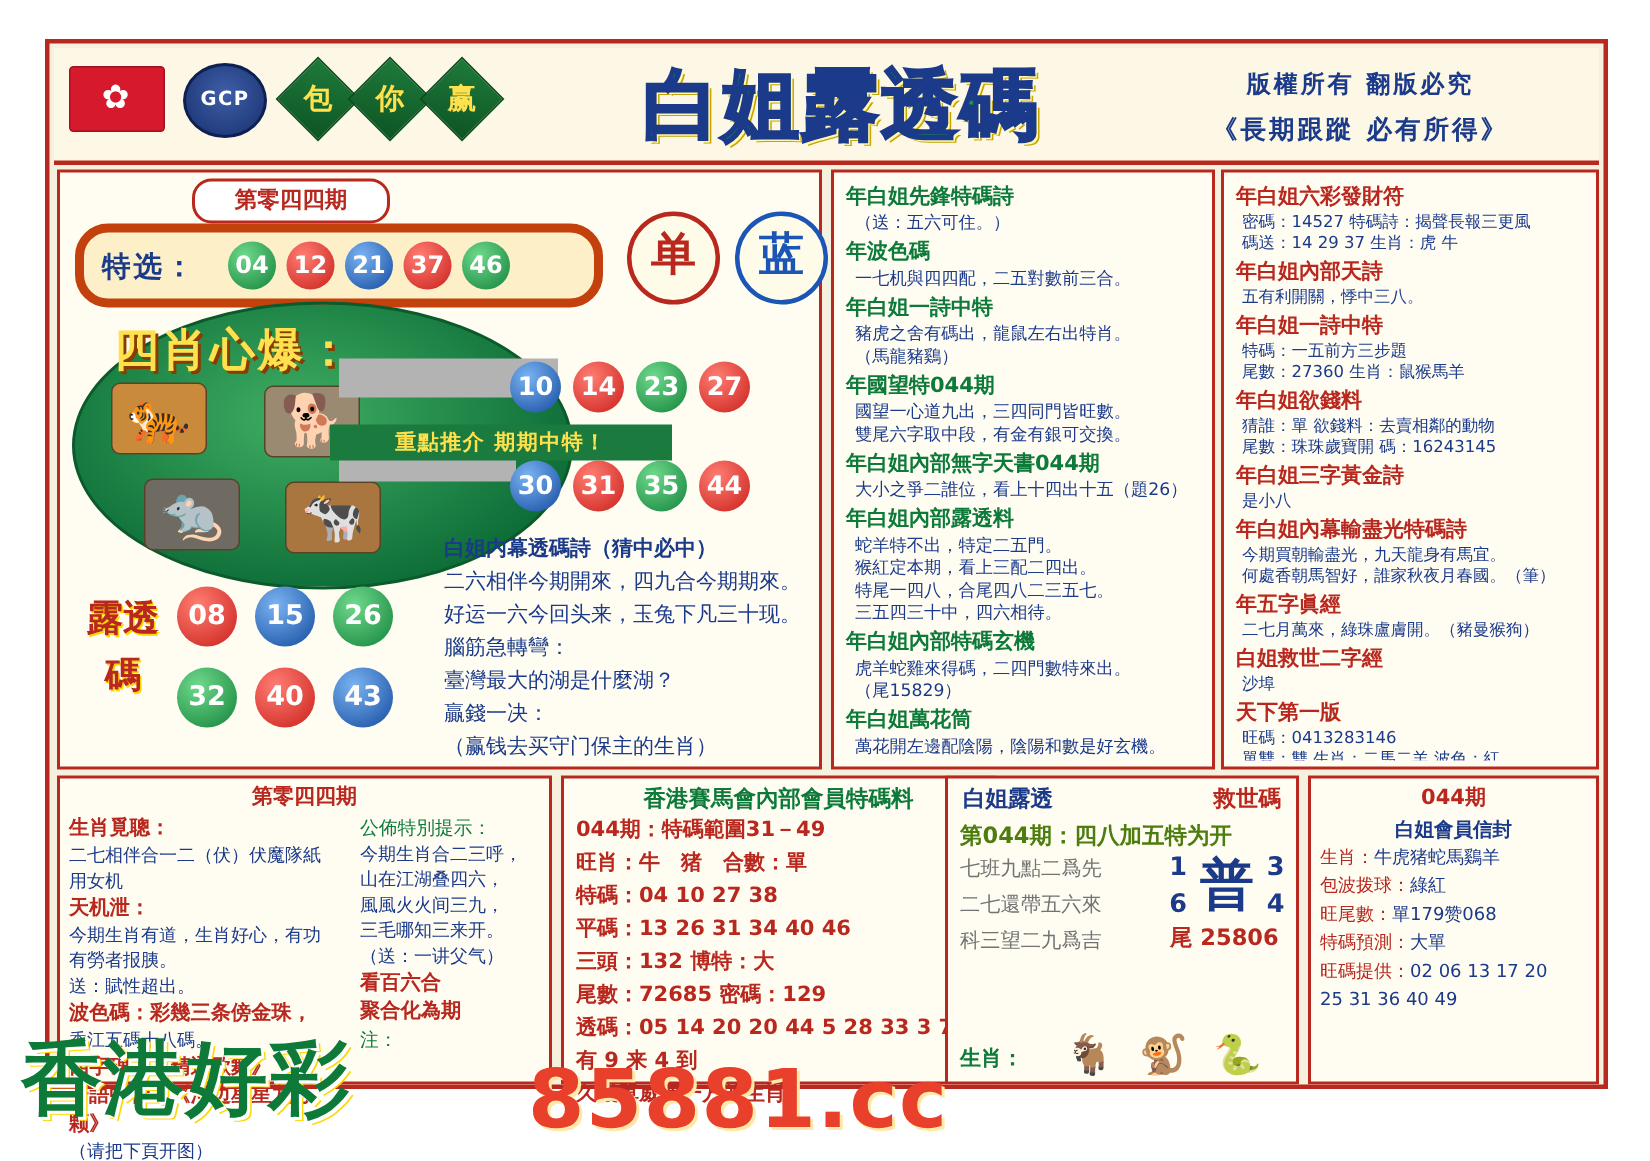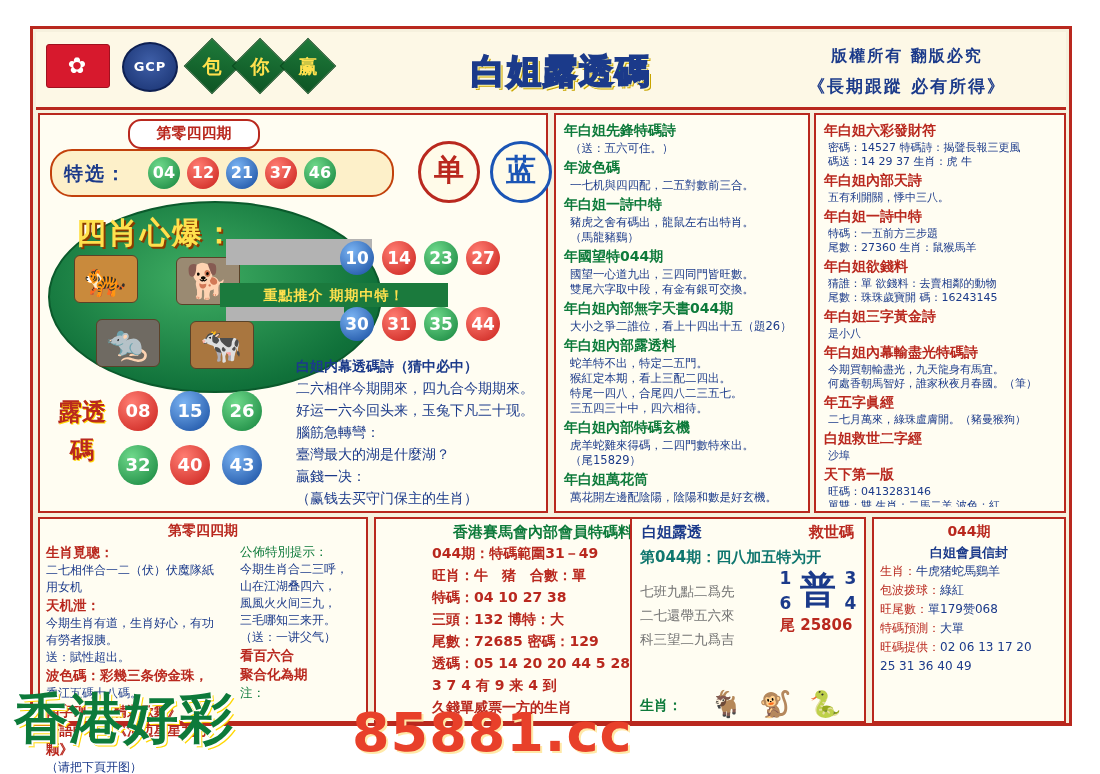--- a/index.html
+++ b/index.html
@@ -52,21 +52,21 @@
   }
   .diamond span{
     display:block;transform:rotate(-45deg);
     color:#ffe14d;font-size:19px;font-weight:bold;
     text-align:center;line-height:38px;
     font-family:"DejaVu Sans","Liberation Sans",sans-serif;
   }
   .d1{left:4px;} .d2{left:52px;} .d3{left:100px;}
   .main-title{
     position:absolute;left:340px;top:6px;width:370px;height:66px;
-    font-size:34px;font-weight:bold;line-height:66px;text-align:center;
+    font-size:51px;font-weight:bold;line-height:66px;text-align:center;
     color:#1a9a3c;
     -webkit-text-stroke:2px #1b3a8a;
     text-shadow:2px 2px 0 #fff8b0, 3px 3px 0 #c8a400;
     letter-spacing:2px;
   }
   .hdr-right{
     position:absolute;right:14px;top:14px;width:290px;text-align:center;
     color:#1b3a8a;
   }
   .hdr-right .l1{font-size:16px;font-weight:bold;letter-spacing:2px;}
@@ -90,21 +90,21 @@
   }
 
   
   .issue-badge{
     position:absolute;left:88px;top:4px;width:128px;height:26px;
     border:2px solid #b9281e;border-radius:13px;background:#fff;
     color:#b9281e;font-size:15px;font-weight:bold;text-align:center;line-height:24px;
   }
   .tesuan-row{
     position:absolute;left:10px;top:34px;width:340px;height:44px;
-    background:#fdf0c9;border:2px solid #c2410c;border-radius:22px;
+    background:#fdf0c9;border:6px solid #c2410c;border-radius:22px;
   }
   .tesuan-label{
     position:absolute;left:12px;top:10px;font-size:19px;font-weight:bold;color:#1b3a8a;
     letter-spacing:2px;
   }
   .ball{
     border-radius:50%;color:#fff;font-size:16px;font-weight:bold;
     text-align:center;display:inline-block;
   }
   .tesuan-balls{position:absolute;left:96px;top:6px;}
@@ -177,38 +177,38 @@
 
   
   .r-inner{position:absolute;left:4px;top:4px;width:240px;height:388px;overflow:hidden;}
   .r-title{color:#b9281e;font-size:14px;font-weight:bold;margin:3px 0 1px 4px;}
   .r-line{color:#1b3a8a;font-size:11px;line-height:14px;margin-left:8px;}
 
   
   .bottom-row{position:absolute;left:5px;top:488px;width:1028px;height:206px;}
   .bcol{position:absolute;top:0;height:206px;background:#fffdf2;border:2px solid #b9281e;box-sizing:border-box;}
   .bc1{left:0;width:330px;}
-  .bc2{left:336px;width:290px;padding-left:48px;}
+  .bc2{left:336px;width:290px;}
   .bc3{left:592px;width:236px;}
   .bc4{left:834px;width:194px;}
 
   .b1-head{color:#b9281e;font-size:14px;font-weight:bold;text-align:center;margin-top:3px;}
   .b1-left{position:absolute;left:6px;top:24px;width:172px;}
   .b1-right{position:absolute;left:200px;top:24px;width:138px;}
   .b-red-t{color:#b9281e;font-size:13.5px;font-weight:bold;line-height:19px;}
   .b-blue-t{color:#1b3a8a;font-size:12px;line-height:17px;}
   .b-green-t{color:#0d7a3a;font-size:12.5px;line-height:18px;}
 
   .bc2-title{color:#0d7a3a;font-size:15px;font-weight:bold;text-align:center;margin-top:4px;}
   .bc2-line{color:#b9281e;font-size:14px;line-height:22px;margin-left:8px;font-weight:bold;}
 
   .bc3-head{display:flex;justify-content:space-between;padding:4px 10px 0 10px;}
   .bc3-head div{color:#1b3a8a;font-size:15px;font-weight:bold;}
   .bc3-head .red{color:#b9281e;}
-  .bc3-main{color:#0f766e;font-size:15px;font-weight:bold;margin:6px 0 12px 8px;}
+  .bc3-main{color:#4d7c0f;font-size:15px;font-weight:bold;margin:6px 0 0 8px;}
   .bc3-l{color:#737373;font-size:13.5px;line-height:24px;margin-left:8px;}
   .bc3-nums{position:absolute;left:140px;top:46px;width:92px;}
   .bc3-wei{color:#b9281e;font-size:15px;font-weight:bold;margin-left:8px;}
   .bc3-sx{position:absolute;left:8px;bottom:6px;color:#0d7a3a;font-size:14px;font-weight:bold;}
   .bc3-icons{position:absolute;left:78px;bottom:2px;}
   .bc3-icons span{font-size:26px;margin-right:12px;}
 
   .bc4-t1{color:#b9281e;font-size:14px;font-weight:bold;text-align:center;margin-top:4px;}
   .bc4-t2{color:#1b3a8a;font-size:13px;font-weight:bold;text-align:center;margin-top:3px;}
   .bc4-l{color:#1b3a8a;font-size:12px;line-height:19px;margin-left:6px;}
@@ -427,20 +427,21 @@
             <div class="b-green-t">注：</div>
           </div>
       </div>
 
       <div class="bcol bc2">
         <div class="bc2-title">香港賽馬會內部會員特碼料</div>
         <div>
             <div class="bc2-line">044期：特碼範圍31－49</div>
             <div class="bc2-line">旺肖：牛　猪　合數：單</div>
             <div class="bc2-line">特碼：04 10 27 38</div>
+            <div class="bc2-line">平碼：13 26 31 34 40 46</div>
             <div class="bc2-line">三頭：132 博特：大</div>
             <div class="bc2-line">尾數：72685 密碼：129</div>
             <div class="bc2-line">透碼：05 14 20 20 44 5 28 33 3 7 4 有 9 来 4 到</div>
             <div class="bc2-line">久錢單威票一方的生肖</div>
           </div>
       </div>
 
       <div class="bcol bc3">
         <div class="bc3-head">
           <div>白姐露透</div>

